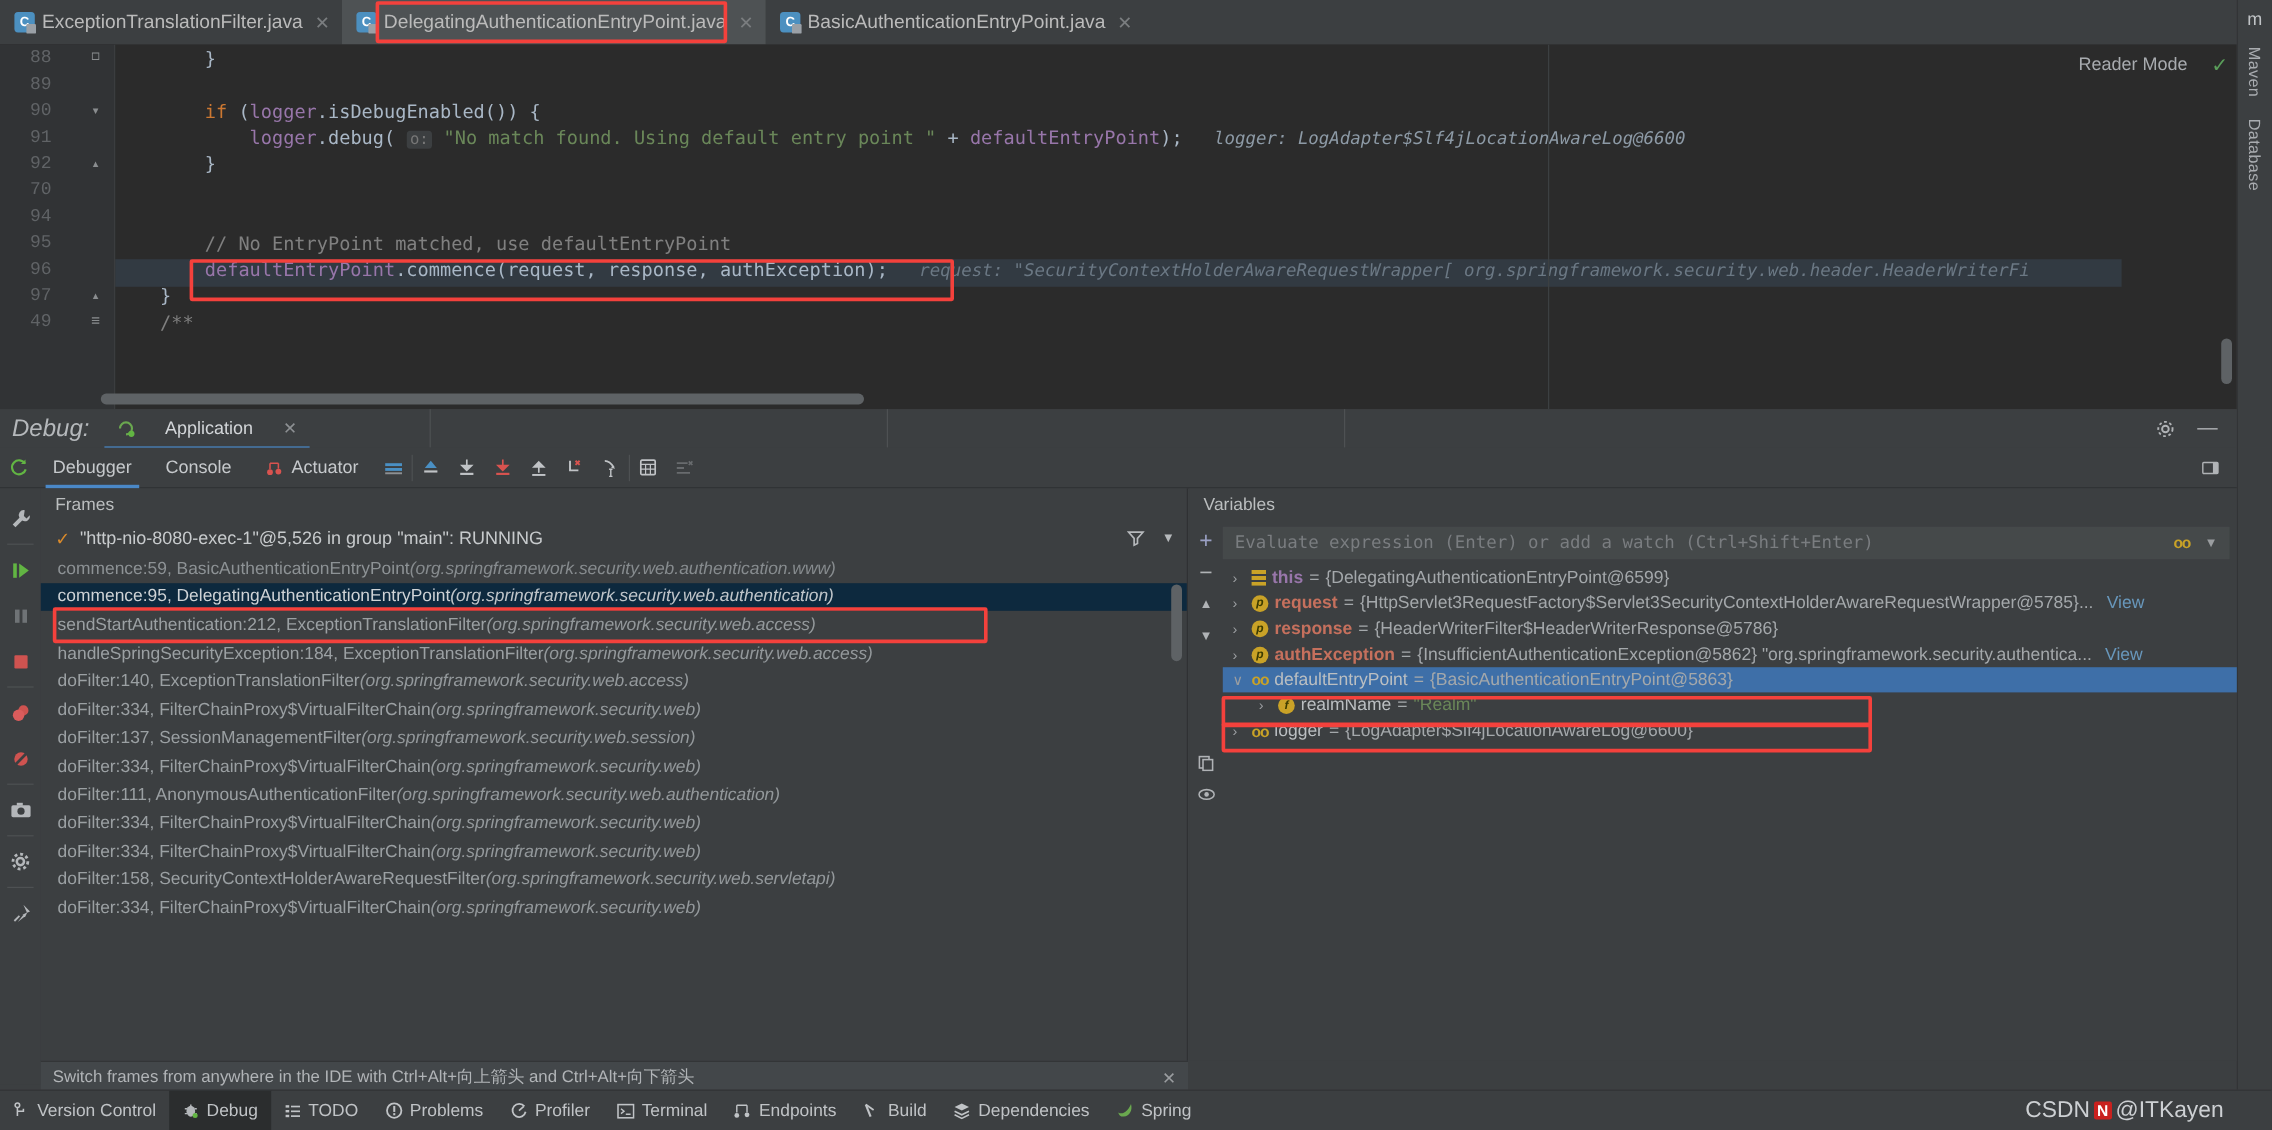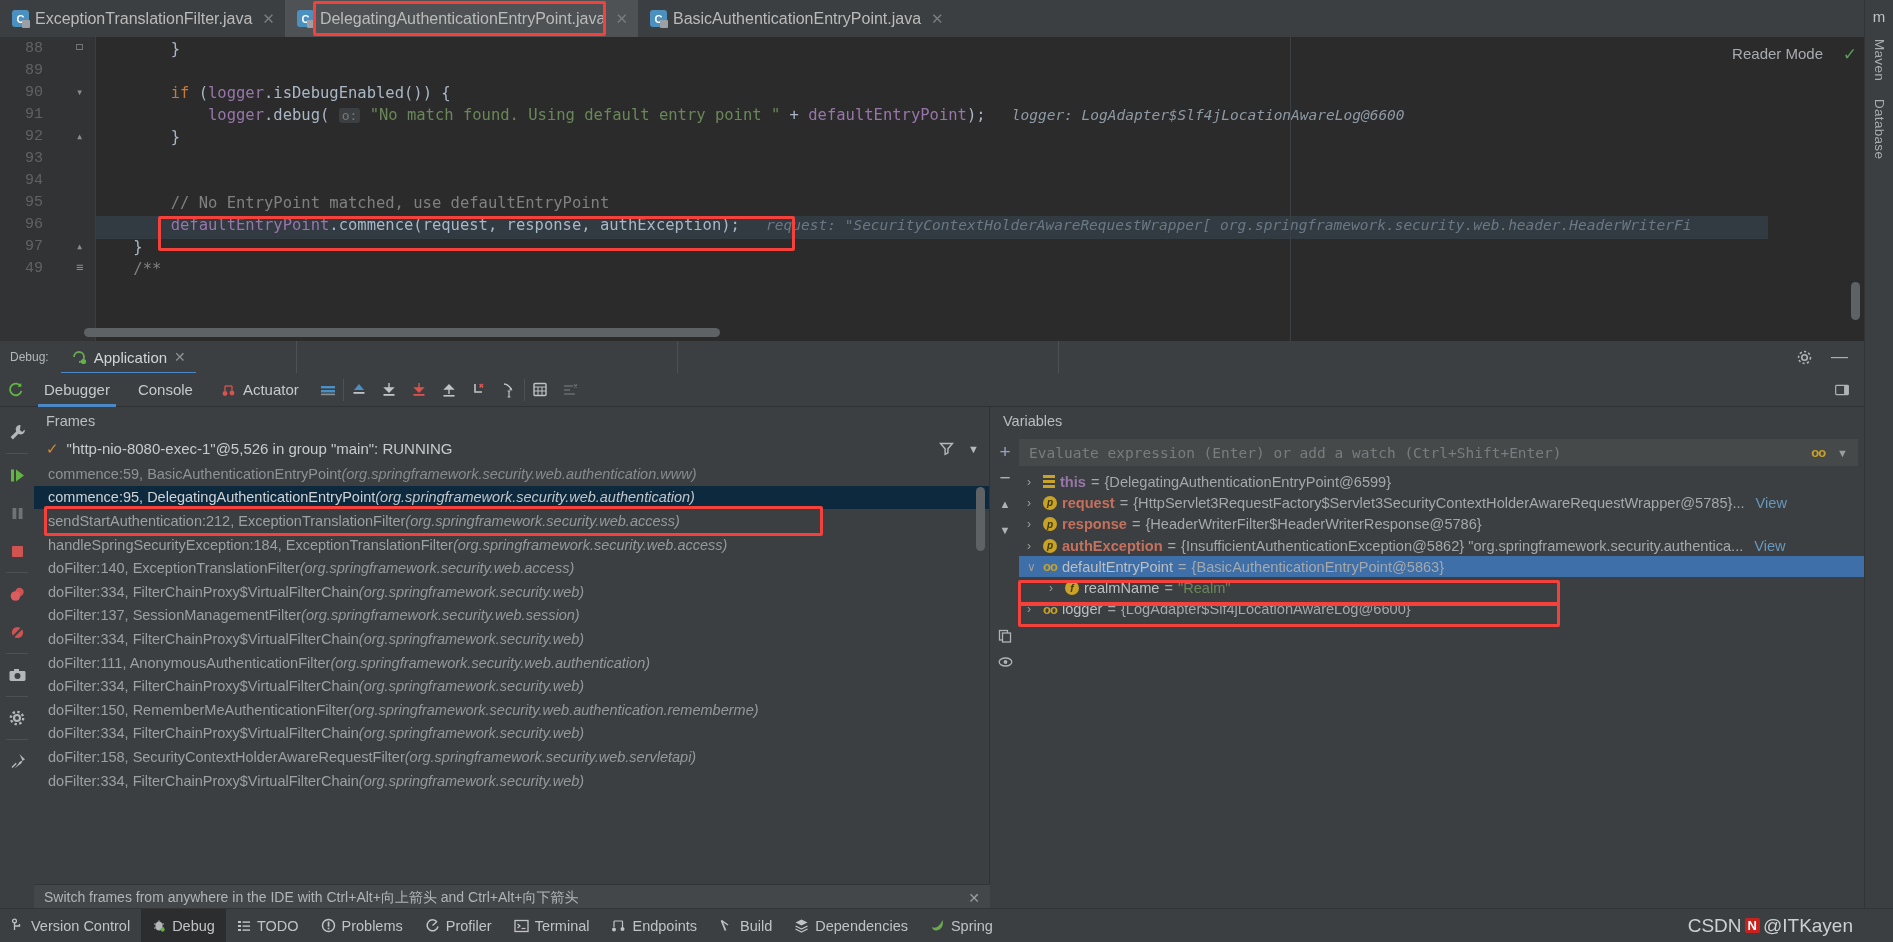--- a/index.html
+++ b/index.html
@@ -110,23 +110,23 @@
   .vlabel {
     writing-mode: vertical-rl; color: #a9acb0; font-size: 13.5px;
     letter-spacing: .3px; white-space: nowrap; padding: 4px 0;
   }
 
   
   .dbg-head {
     position: absolute; left: 0; top: 341px; width: 1864px; height: 32px;
     background: #3c3f41; display: flex; align-items: center;
   }
-  .dbg-label { color: #b5b8bb; font-size: 12px; padding: 0 12px 0 10px; }
+  .dbg-label { color: #b5b8bb; font-size: 20px; padding: 0 12px 0 10px; font-style: italic; }
   .dbg-tab {
-    display: flex; align-items: center; gap: 7px; height: 36px;
+    display: flex; align-items: center; gap: 25px; height: 36px;
     padding: 0 10px; color: #d2d5d8; font-size: 15px; position: relative;
   }
   .dbg-tab::after {
     content: ""; position: absolute; left: 0; bottom: 0; width: 100%;
     height: 3px; background: #4a88c7;
   }
   .sep-v { width: 1px; height: 32px; background: #4e5153; }
   .dbg-head-right {
     margin-left: auto; display: flex; align-items: center; gap: 18px; padding-right: 16px;
     color: #b0b3b6;
@@ -300,21 +300,21 @@
 
   <div class="editor">
     <div class="rowhl" style="top:179px"></div>
 
     <div class="gutter">
       <span class="ln" style="top:3px">88</span>
       <span class="ln" style="top:25px">89</span>
       <span class="ln" style="top:47px">90</span>
       <span class="ln" style="top:69px">91</span>
       <span class="ln" style="top:91px">92</span>
-      <span class="ln" style="top:113px">93</span>
+      <span class="ln" style="top:113px">70</span>
       <span class="ln" style="top:135px">94</span>
       <span class="ln" style="top:157px">95</span>
       <span class="ln" style="top:179px">96</span>
       <span class="ln" style="top:201px">97</span>
       <span class="ln" style="top:223px">49</span>
       <span class="fold" style="top:2px">◻</span>
       <span class="fold" style="top:48px">▾</span>
       <span class="fold" style="top:92px">▴</span>
       <span class="fold" style="top:202px">▴</span>
       <span class="fold" style="top:223px">≡</span>
@@ -557,24 +557,20 @@
           <span>doFilter:334, FilterChainProxy$VirtualFilterChain </span>
           <em>(org.springframework.security.web)</em>
         </div>
         <div class="frame-row">
           <span>doFilter:111, AnonymousAuthenticationFilter </span>
           <em>(org.springframework.security.web.authentication)</em>
         </div>
         <div class="frame-row">
           <span>doFilter:334, FilterChainProxy$VirtualFilterChain </span>
           <em>(org.springframework.security.web)</em>
-        </div>
-        <div class="frame-row">
-          <span>doFilter:150, RememberMeAuthenticationFilter </span>
-          <em>(org.springframework.security.web.authentication.rememberme)</em>
         </div>
         <div class="frame-row">
           <span>doFilter:334, FilterChainProxy$VirtualFilterChain </span>
           <em>(org.springframework.security.web)</em>
         </div>
         <div class="frame-row">
           <span>doFilter:158, SecurityContextHolderAwareRequestFilter </span>
           <em>(org.springframework.security.web.servletapi)</em>
         </div>
         <div class="frame-row">

